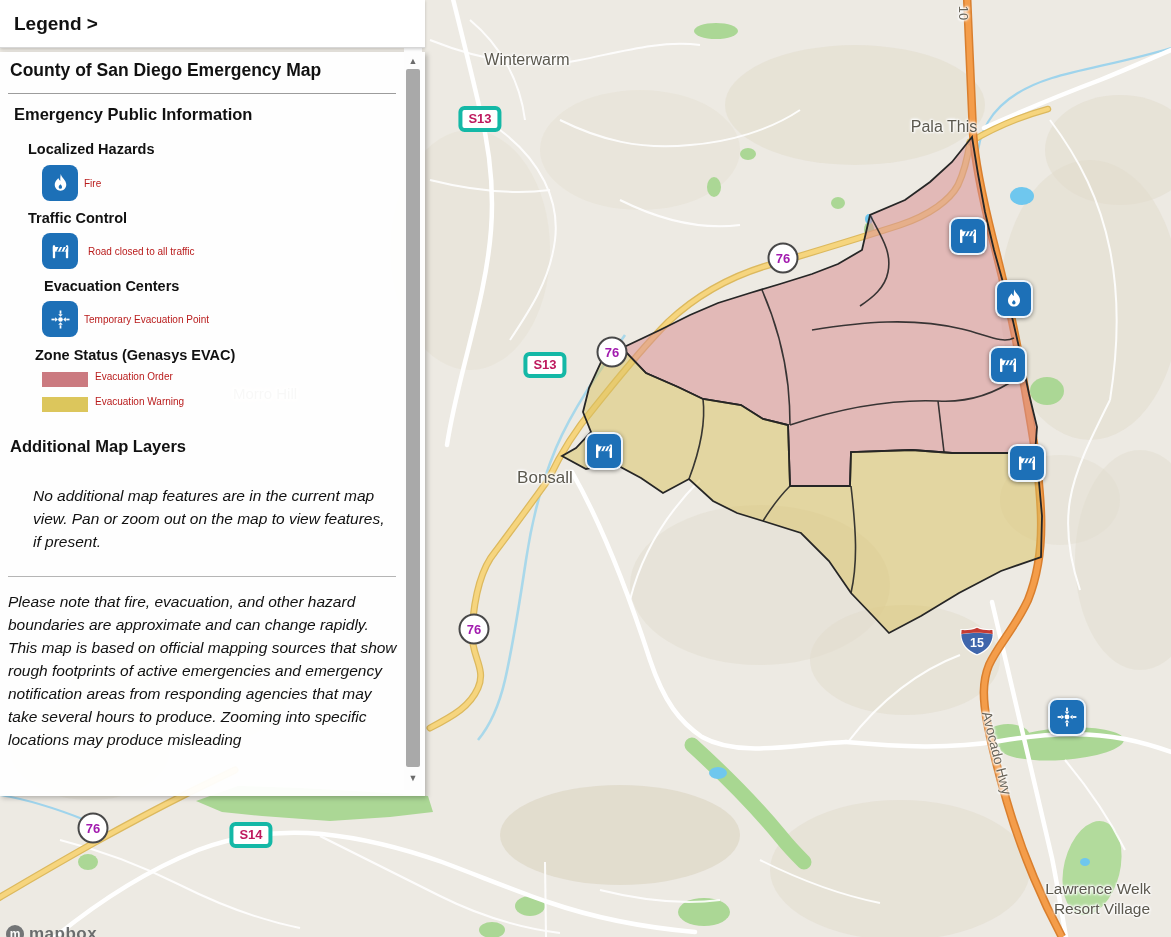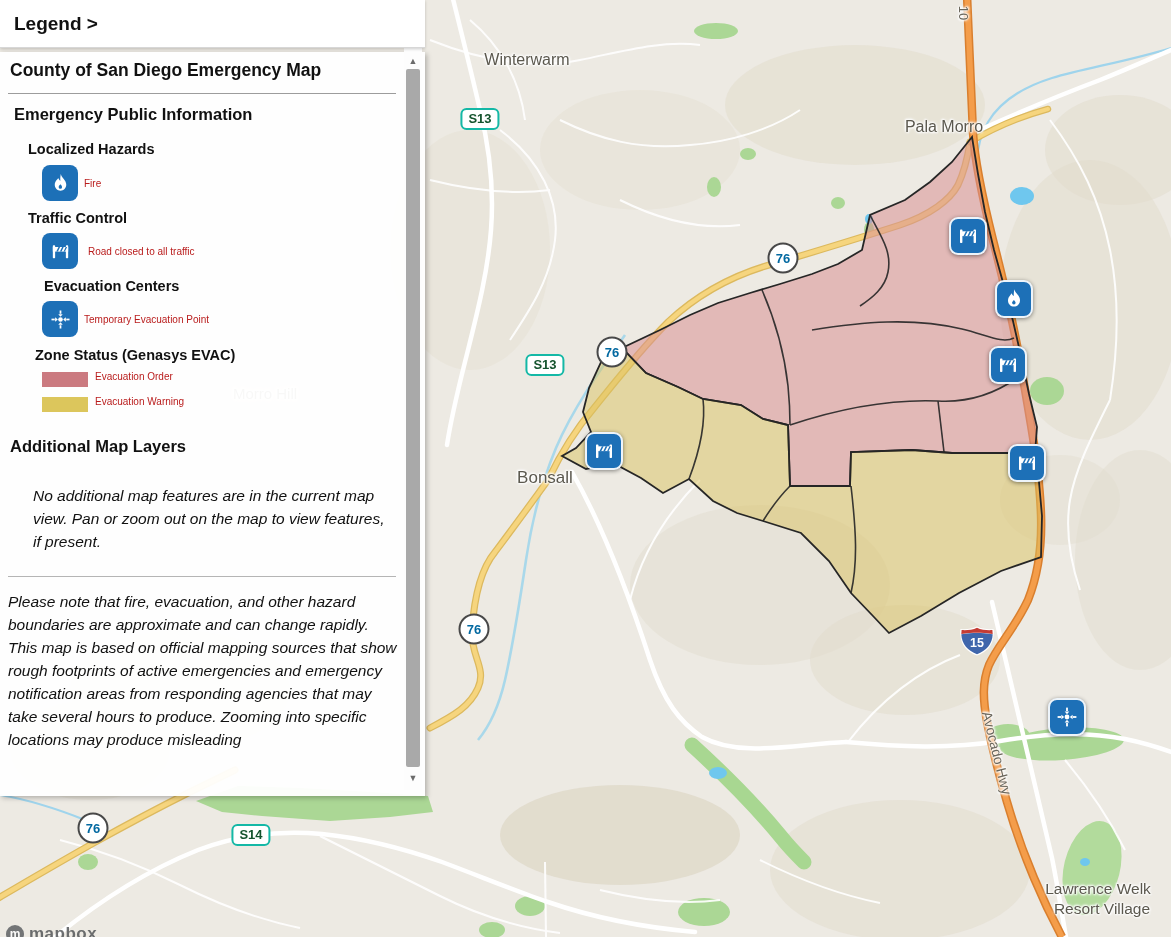--- a/index.html
+++ b/index.html
@@ -3,24 +3,24 @@
 <meta charset="utf-8">
 <style>
   * { margin:0; padding:0; box-sizing:border-box; }
   html,body { width:1171px; height:937px; overflow:hidden; font-family:"Liberation Sans",sans-serif; }
   #stage { position:relative; width:1171px; height:937px; background:#edeae3; overflow:hidden; }
 
   
   #map-svg { position:absolute; left:0; top:0; }
   .map-label { position:absolute; transform:translate(-50%,-50%); color:#5b584e; white-space:nowrap;
     text-shadow:0 0 2px #fff,0 0 3px #fff,0 0 4px #fff,1px 1px 2px #fff,-1px -1px 2px #fff; }
-  .shield-rect { position:absolute; transform:translate(-50%,-50%); background:#fff; border:2px solid #14b8a6;
-    border-radius:6px; padding:1px 6px 2px; font-weight:bold; font-size:13px; color:#14532d; line-height:15px; }
+  .shield-rect { position:absolute; transform:translate(-50%,-50%); background:#fff; border:4px solid #14b8a6;
+    border-radius:6px; padding:1px 6px 2px; font-weight:bold; font-size:13px; color:#be185d; line-height:15px; }
   .shield-circle { position:absolute; transform:translate(-50%,-50%); width:31px; height:31px; background:#fff;
-    border:2px solid #484848; border-radius:50%; font-weight:bold; font-size:13px; color:#0369a1;
+    border:2px solid #484848; border-radius:50%; font-weight:bold; font-size:13px; color:#a21caf;
     display:flex; align-items:center; justify-content:center; }
   .i15-shield { position:absolute; transform:translate(-50%,-50%); }
   .poi { position:absolute; width:38px; height:38px; border-radius:9px; background:#1d70b7;
     border:2px solid rgba(255,255,255,.92); box-shadow:0 1px 4px rgba(0,0,0,.45);
     display:flex; align-items:center; justify-content:center; }
   #mapbox-logo { position:absolute; left:6px; top:924px; display:flex; align-items:center; gap:5px; opacity:.8; }
   #mapbox-logo .mb-circle { width:18px; height:18px; border-radius:50%; background:#55585c; color:#fff;
     font-size:12px; font-weight:bold; display:flex; align-items:center; justify-content:center; }
   #mapbox-logo .mb-word { font-size:17px; font-weight:bold; color:#4a4d50; letter-spacing:.5px; }
 
@@ -154,21 +154,21 @@
           <path d="M938,401 L944,452"></path>
           <path d="M762,290 C776,322 784,350 788,386 C790,406 790,414 790,425"></path>
           <path d="M689,479 C700,450 706,424 703,399"></path>
           <path d="M851,486 C856,530 858,562 851,593"></path>
           <path d="M763,521 C776,500 784,492 790,486"></path>
         </g>
       </g>
     </svg>
 
     <div class="map-label" style="left:527px;top:60px;font-size:16px;">Winterwarm</div>
-    <div class="map-label" style="left:944px;top:127px;font-size:16px;">Pala Morro</div>
+    <div class="map-label" style="left:944px;top:127px;font-size:16px;">Pala This</div>
     <div class="map-label" style="left:545px;top:478px;font-size:17px;">Bonsall</div>
     <div class="map-label" style="left:1098px;top:889px;font-size:15.5px;">Lawrence Welk</div>
     <div class="map-label" style="left:1102px;top:909px;font-size:15.5px;">Resort Village</div>
     <div class="map-label" style="left:997px;top:753px;font-size:14px;transform:translate(-50%,-50%) rotate(76deg);color:#6b675c;">Avocado Hwy</div>
     <div class="map-label" style="left:963px;top:13px;font-size:13px;transform:translate(-50%,-50%) rotate(90deg);color:#6b675c;">10</div>
     <div class="map-label" style="left:265px;top:393px;font-size:15px;z-index:5;opacity:.8;">Morro Hill</div>
 
     <div class="shield-rect" style="left:480px;top:119px;">S13</div>
     <div class="shield-rect" style="left:545px;top:365px;">S13</div>
     <div class="shield-rect" style="left:251px;top:835px;">S14</div>

